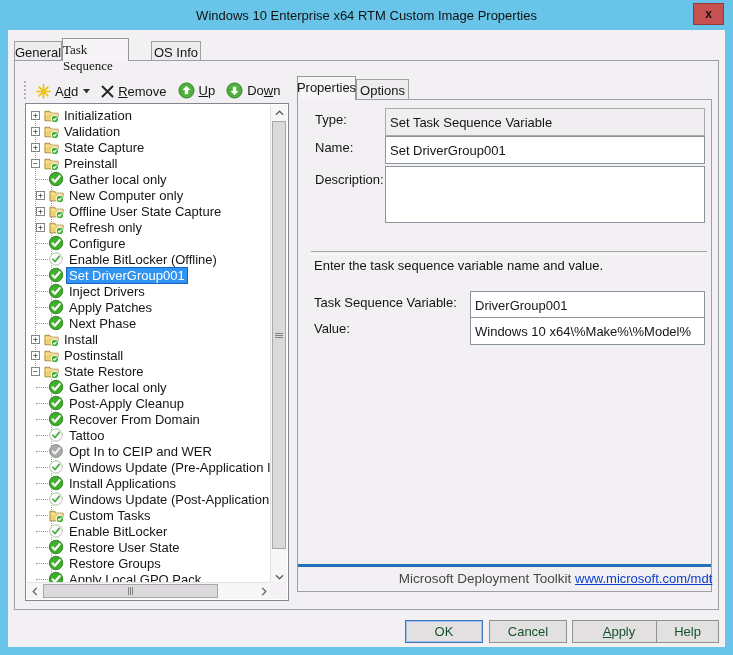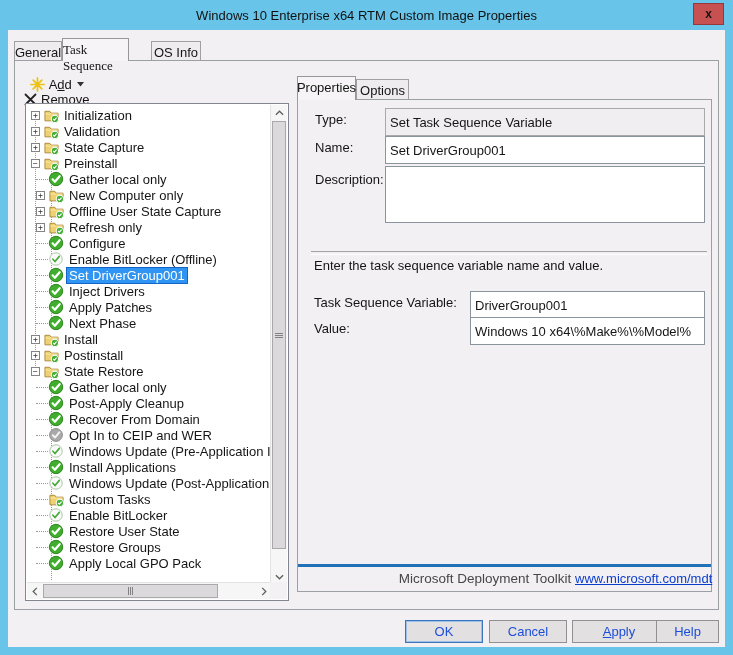--- a/index.html
+++ b/index.html
@@ -7,21 +7,21 @@
   .window{position:relative;width:733px;height:655px;background:#68c5e9;}
   .titlebar{position:absolute;left:0;top:0;width:100%;height:30px;display:flex;align-items:center;justify-content:center;font-size:13px;color:#111;}
   .close-btn{position:absolute;top:3px;right:9px;width:29px;height:20px;background:#c75050;border:1px solid #963838;display:flex;align-items:center;justify-content:center;font-size:12px;font-weight:bold;color:#151515;cursor:default;}
   .client{position:absolute;left:8px;top:30px;width:717px;height:617px;background:#f3f0f3;}
   
   .tab{position:absolute;border:1px solid #a0a0a0;border-bottom:none;background:#efecef;font-size:13px;display:flex;align-items:flex-start;justify-content:center;padding-top:3px;box-sizing:border-box;z-index:3;color:#151515;}
   .tab.active{background:#f6f4f6;border-color:#979797;}
   
   .tabpage{position:absolute;left:14px;top:60px;width:705px;height:550px;border:1px solid #9c9fa3;background:#f3f0f3;box-sizing:border-box;z-index:1;}
   
-  .toolbar{position:absolute;left:24px;top:77px;height:22px;display:flex;align-items:center;font-size:13px;color:#151515;z-index:2;flex-direction:column;}
+  .toolbar{position:absolute;left:24px;top:77px;height:22px;display:flex;align-items:flex-end;font-size:13px;color:#151515;z-index:2;}
   .tb-grip{width:3px;height:18px;border-left:2px dotted #b5b3b5;margin-right:7px;}
   .tb-btn{display:flex;align-items:center;gap:4px;margin-right:11px;}
   .tb-btn u{text-decoration:underline;}
   .tb-caret{margin-left:1px;display:flex;align-items:center;}
   
   .treebox{position:absolute;left:25px;top:103px;width:264px;height:498px;background:#fff;border:1px solid #82878f;box-sizing:border-box;z-index:2;}
   .tree-rows{position:absolute;left:1px;top:1px;width:244px;height:479px;overflow:hidden;padding-top:2px;box-sizing:border-box;}
   .tree-row{position:relative;display:flex;align-items:center;height:16px;white-space:nowrap;font-size:13px;color:#151515;}
   .tree-row.lvl0{padding-left:4px;}
   .tree-row.lvl1{padding-left:9px;}
@@ -52,21 +52,21 @@
   .plabel{position:absolute;font-size:13px;color:#151515;}
   .pfield{position:absolute;height:28px;border:1px solid #8a949c;background:#fff;font-family:"Liberation Sans",sans-serif;font-size:13px;color:#151515;padding:0 4px;box-sizing:border-box;}
   .pfield.readonly{background:#f1eef1;border-color:#a9a9a9;}
   .pdesc{position:absolute;border:1px solid #8a949c;background:#fff;resize:none;font-family:"Liberation Sans",sans-serif;font-size:13px;box-sizing:border-box;}
   .divider{position:absolute;left:311px;top:251px;width:396px;height:2px;border-top:1px solid #a3a3a3;border-bottom:1px solid #fff;z-index:3;}
   .instruction{position:absolute;left:314px;top:258px;font-size:13px;color:#151515;z-index:3;}
   .blue-line{position:absolute;left:298px;top:564px;width:413px;height:3px;background:#2170b8;z-index:3;}
   .footer-brand{position:absolute;left:360px;top:571px;width:250px;text-align:center;font-size:13.5px;color:#474747;z-index:3;}
   .footer-link{position:absolute;left:575px;top:571px;width:132px;text-align:right;font-size:13px;color:#0b3dcc;text-decoration:underline;z-index:3;cursor:pointer;}
   
-  .btn{position:absolute;top:620px;height:23px;background:#e2e0e1;border:1px solid #919191;font-family:"Liberation Sans",sans-serif;font-size:13px;color:#1d4ed8;box-sizing:border-box;display:flex;align-items:center;justify-content:center;padding:0;}
+  .btn{position:absolute;top:620px;height:23px;background:#e2e0e1;border:1px solid #919191;font-family:"Liberation Sans",sans-serif;font-size:13px;color:#14532d;box-sizing:border-box;display:flex;align-items:center;justify-content:center;padding:0;}
   .btn.focused{border:1px solid #3b76bc;box-shadow:inset 0 0 0 1px #9cc0e8;}
   .btn u{text-decoration:underline;}
   svg{display:block;}
 </style>
 </head>
 <body>
 
 <div class="window">
   <div class="titlebar">
     <span>Windows 10 Enterprise x64 RTM Custom Image Properties</span>
@@ -356,20 +356,30 @@
               <circle cx="8" cy="8" r="6.7" fill="#3fae2c" stroke="#2f861f"></circle>
               <path d="M4.6 8.3l2.3 2.5 4.7-5.6" fill="none" stroke="#fff" stroke-width="2.2" stroke-linecap="round" stroke-linejoin="round"></path>
             </svg>
           </span>
           <span class="tree-label">Recover From Domain</span>
         </div>
         <div class="tree-row lvl1">
           <span class="tree-stub"></span>
           <span class="tree-icon">
             <svg width="16" height="16" viewBox="0 0 16 16">
+              <circle cx="8" cy="8" r="6.2" fill="#fbfbfb" stroke="#abc6a6"></circle>
+              <path d="M4.9 8.2l2.1 2.3 4.3-5.1" fill="none" stroke="#4aa93c" stroke-width="1.7" stroke-linecap="round" stroke-linejoin="round"></path>
+            </svg>
+          </span>
+          <span class="tree-label">Tattoo</span>
+        </div>
+        <div class="tree-row lvl1">
+          <span class="tree-stub"></span>
+          <span class="tree-icon">
+            <svg width="16" height="16" viewBox="0 0 16 16">
               <circle cx="8" cy="8" r="6.4" fill="#a9a9a9" stroke="#8f8f8f"></circle>
               <path d="M4.8 8.2l2.2 2.4 4.5-5.4" fill="none" stroke="#f2f2f2" stroke-width="2" stroke-linecap="round" stroke-linejoin="round"></path>
             </svg>
           </span>
           <span class="tree-label">Opt In to CEIP and WER</span>
         </div>
         <div class="tree-row lvl1">
           <span class="tree-stub"></span>
           <span class="tree-icon">
             <svg width="16" height="16" viewBox="0 0 16 16">

